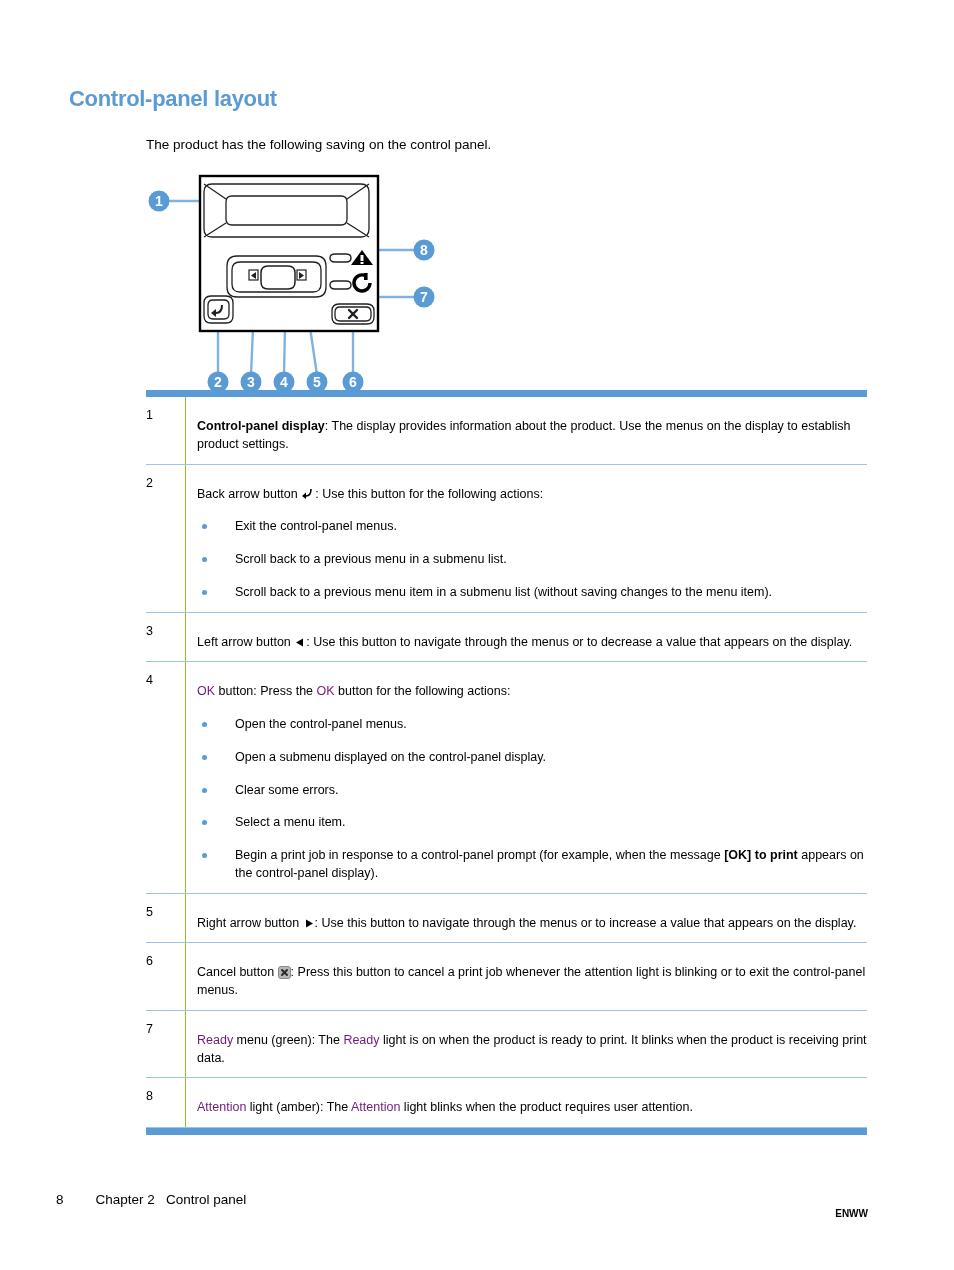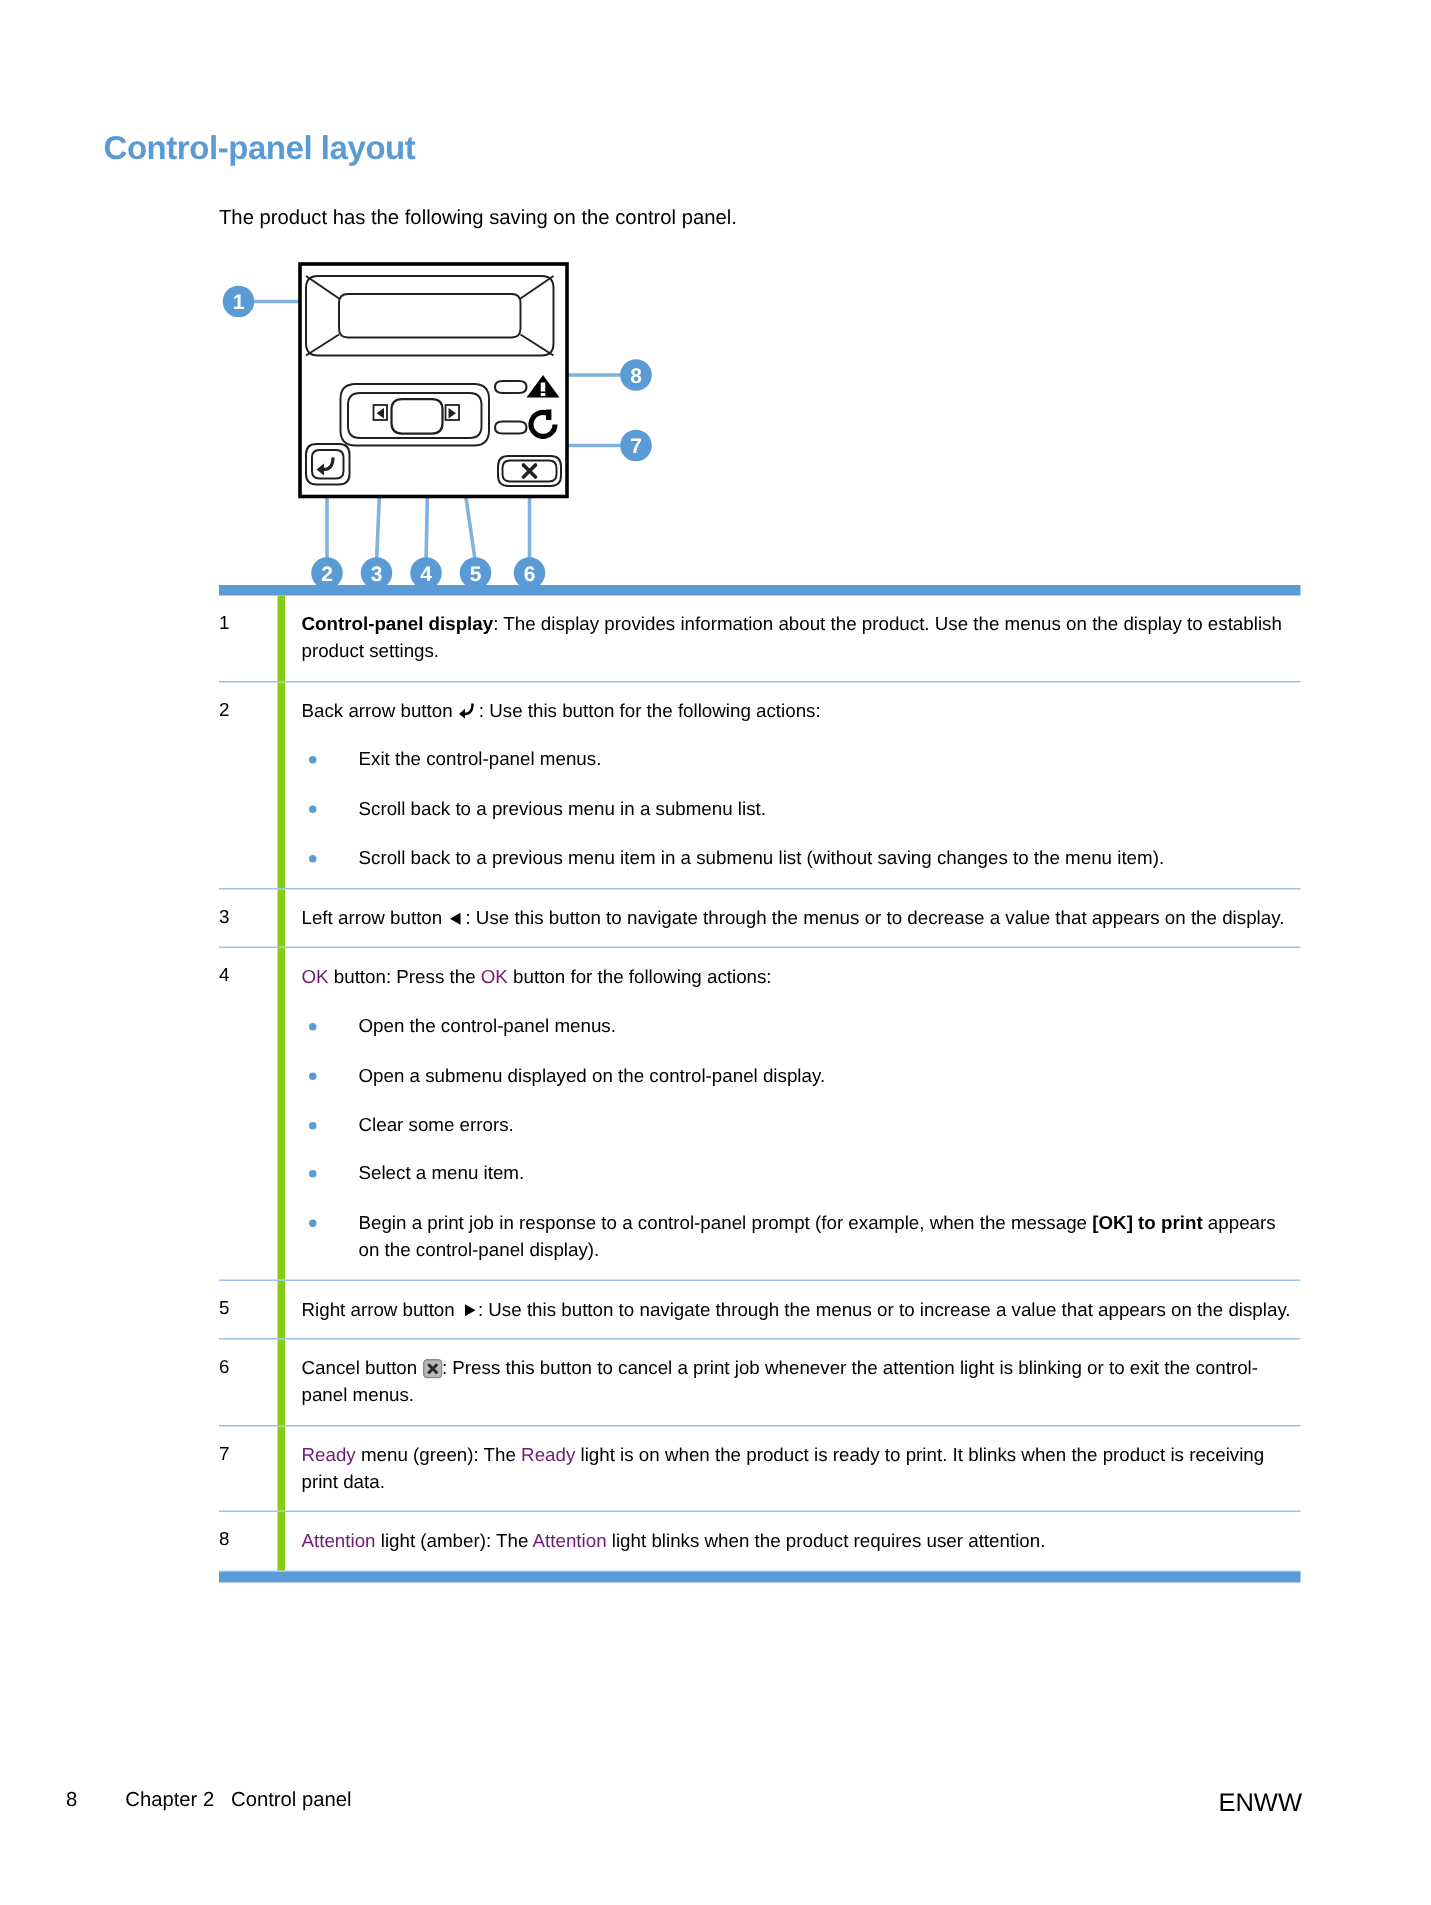--- a/index.html
+++ b/index.html
@@ -73,22 +73,22 @@
     width: 39px;
     flex: 0 0 39px;
     font-size: 12.5px;
     padding-top: 11px;
     padding-bottom: 10px;
     box-sizing: border-box;
     color: #000;
   }
   .tbody {
     flex: 1 1 auto;
-    border-left: 5px solid #84cc16;
-    padding: 11px 0 10px 11px;
+    border-left: 1px solid #84cc16;
+    padding: 21px 0 10px 11px;
     box-sizing: border-box;
     font-size: 12.5px;
     line-height: 1.42;
   }
   .tbody p { margin: 0; }
   .bullets {
     margin: 0;
     padding: 0;
     list-style: none;
   }
@@ -127,31 +127,31 @@
   .footer {
     position: absolute;
     left: 0;
     top: 1192px;
     width: 954px;
     height: 22px;
     font-size: 13.5px;
   }
   .footer-left {
     position: absolute;
-    left: 44px;
+    left: 56px;
     top: 0;
     white-space: pre;
   }
   .footer-chapter { margin-left: 32px; }
   .footer-right {
     position: absolute;
     right: 86px;
-    top: 0;
-    font-weight: normal;
-    font-size: 17px;
+    top: 16px;
+    font-weight: bold;
+    font-size: 10px;
   }
 </style>
 </head>
 <body>
 
 <div class="page-title">Control-panel layout</div>
 <div class="intro-text">The product has the following saving on the control panel.</div>
 
 <div class="diagram">
   <svg width="310" height="225" viewBox="0 0 310 225" xmlns="http://www.w3.org/2000/svg">

